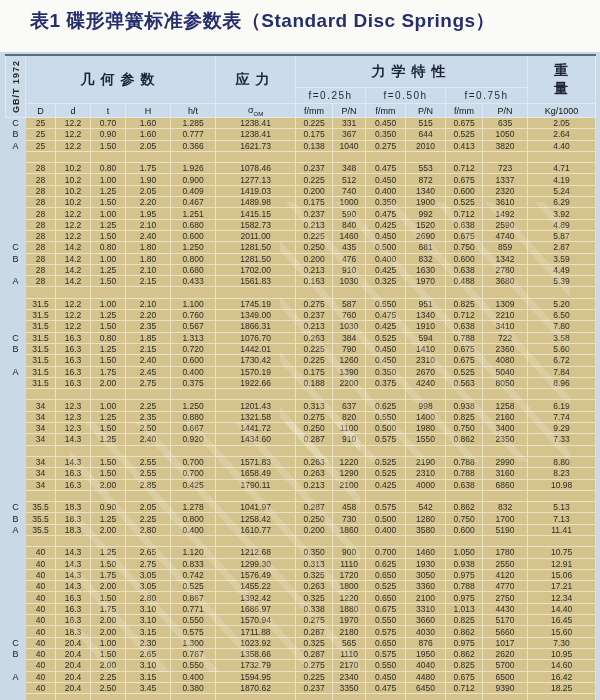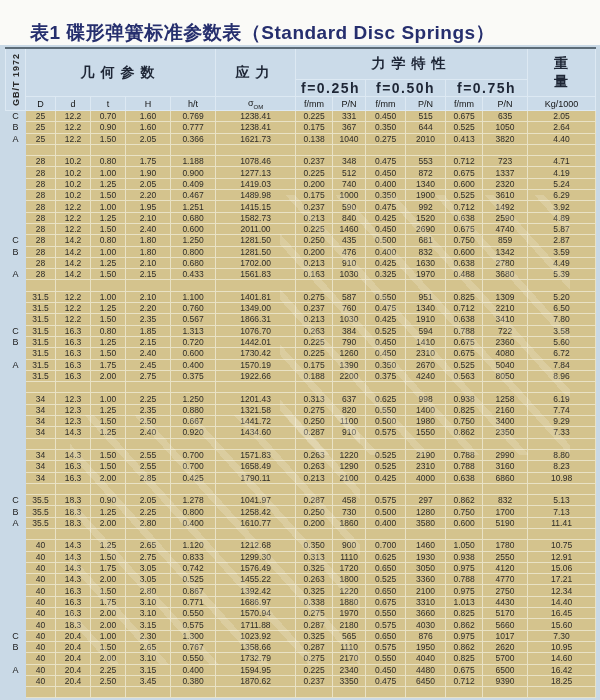--- a/index.html
+++ b/index.html
@@ -4,23 +4,23 @@
 <style>
   html,body{margin:0;padding:0;}
   body{
     width:600px;height:700px;overflow:hidden;
     background:#c9d9e6;
     font-family:"Liberation Sans","DejaVu Sans",sans-serif;
     -webkit-font-smoothing:antialiased;
   }
   .titlebar{
     background:#fafaf7;
-    height:45px;
+    height:52px;
     box-sizing:border-box;
-    padding:20px 0 0 30px;
+    padding:8px 0 0 30px;
   }
   .title{
     color:#262f6e;
     font-size:19px;
     font-weight:bold;
     letter-spacing:0.5px;
   }
   .panel{
     position:relative;
     background:#c9d9e6;
@@ -51,22 +51,22 @@
     letter-spacing:1px;
     white-space:nowrap;
   }
   th.big{
     font-size:14px;
     font-weight:bold;
     letter-spacing:6px;
     height:30px;
   }
   tr.frow th{
-    font-size:14px;
-    font-weight:700;
+    font-size:10px;
+    font-weight:400;
     letter-spacing:1.5px;
     height:14px;
   }
   tr.colhead th{
     font-size:9px;
     font-weight:normal;
     color:#141414;
     height:13px;
   }
   tr.colhead th sub{font-size:6px;}
@@ -163,21 +163,21 @@
           <th>Kg/1000</th>
         </tr>
     </thead>
     <tbody id="grid-body">
         <tr>
           <td class="grp">C</td>
           <td>25</td>
           <td>12.2</td>
           <td>0.70</td>
           <td>1.60</td>
-          <td>0.769</td>
+          <td>1.285</td>
           <td>1238.41</td>
           <td>0.225</td>
           <td>331</td>
           <td>0.450</td>
           <td>515</td>
           <td>0.675</td>
           <td>635</td>
           <td>2.05</td>
         </tr>
         <tr>
@@ -227,21 +227,21 @@
           <td></td>
           <td></td>
           <td></td>
         </tr>
         <tr>
           <td class="grp"></td>
           <td>28</td>
           <td>10.2</td>
           <td>0.80</td>
           <td>1.75</td>
-          <td>1.188</td>
+          <td>1.926</td>
           <td>1078.46</td>
           <td>0.237</td>
           <td>348</td>
           <td>0.475</td>
           <td>553</td>
           <td>0.712</td>
           <td>723</td>
           <td>4.71</td>
         </tr>
         <tr>
@@ -420,21 +420,21 @@
           <td></td>
           <td></td>
         </tr>
         <tr>
           <td class="grp"></td>
           <td>31.5</td>
           <td>12.2</td>
           <td>1.00</td>
           <td>2.10</td>
           <td>1.100</td>
-          <td>1401.81</td>
+          <td>1745.19</td>
           <td>0.275</td>
           <td>587</td>
           <td>0.550</td>
           <td>951</td>
           <td>0.825</td>
           <td>1309</td>
           <td>5.20</td>
         </tr>
         <tr>
           <td class="grp"></td>
@@ -712,21 +712,21 @@
           <td class="grp">C</td>
           <td>35.5</td>
           <td>18.3</td>
           <td>0.90</td>
           <td>2.05</td>
           <td>1.278</td>
           <td>1041.97</td>
           <td>0.287</td>
           <td>458</td>
           <td>0.575</td>
-          <td>297</td>
+          <td>542</td>
           <td>0.862</td>
           <td>832</td>
           <td>5.13</td>
         </tr>
         <tr>
           <td class="grp">B</td>
           <td>35.5</td>
           <td>18.3</td>
           <td>1.25</td>
           <td>2.25</td>

